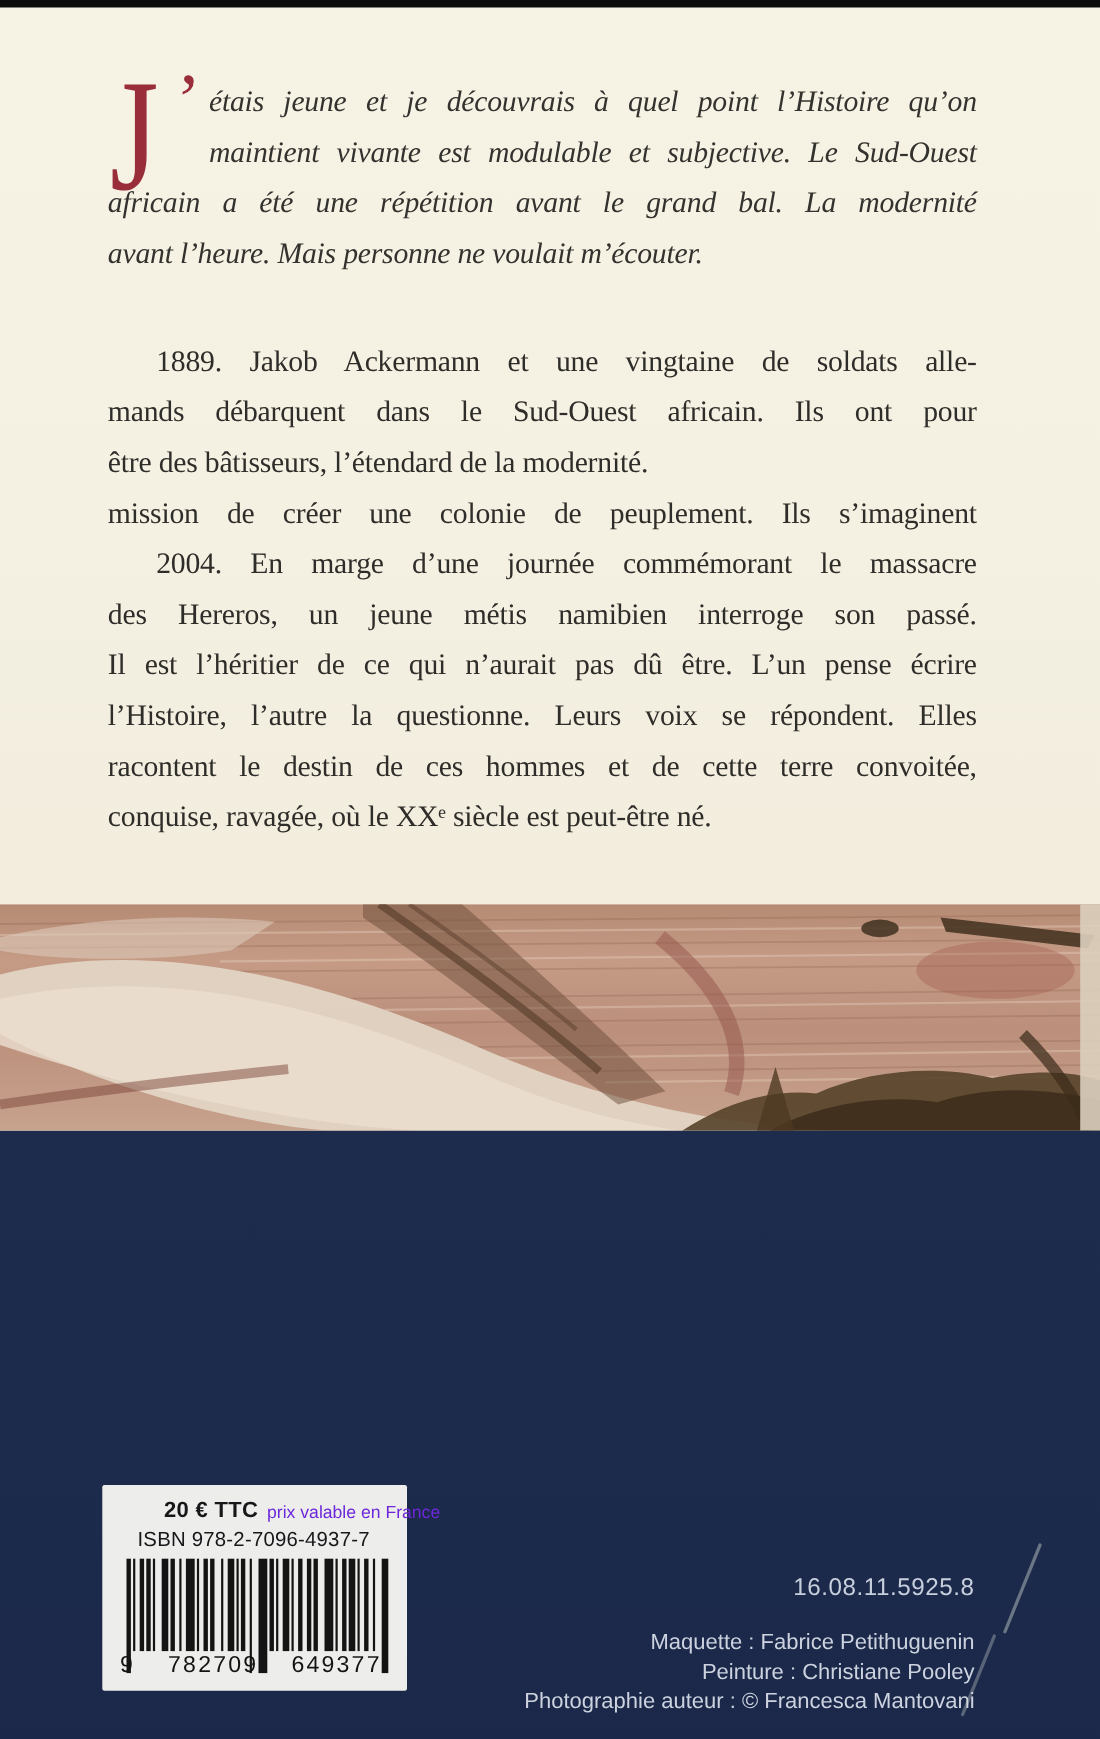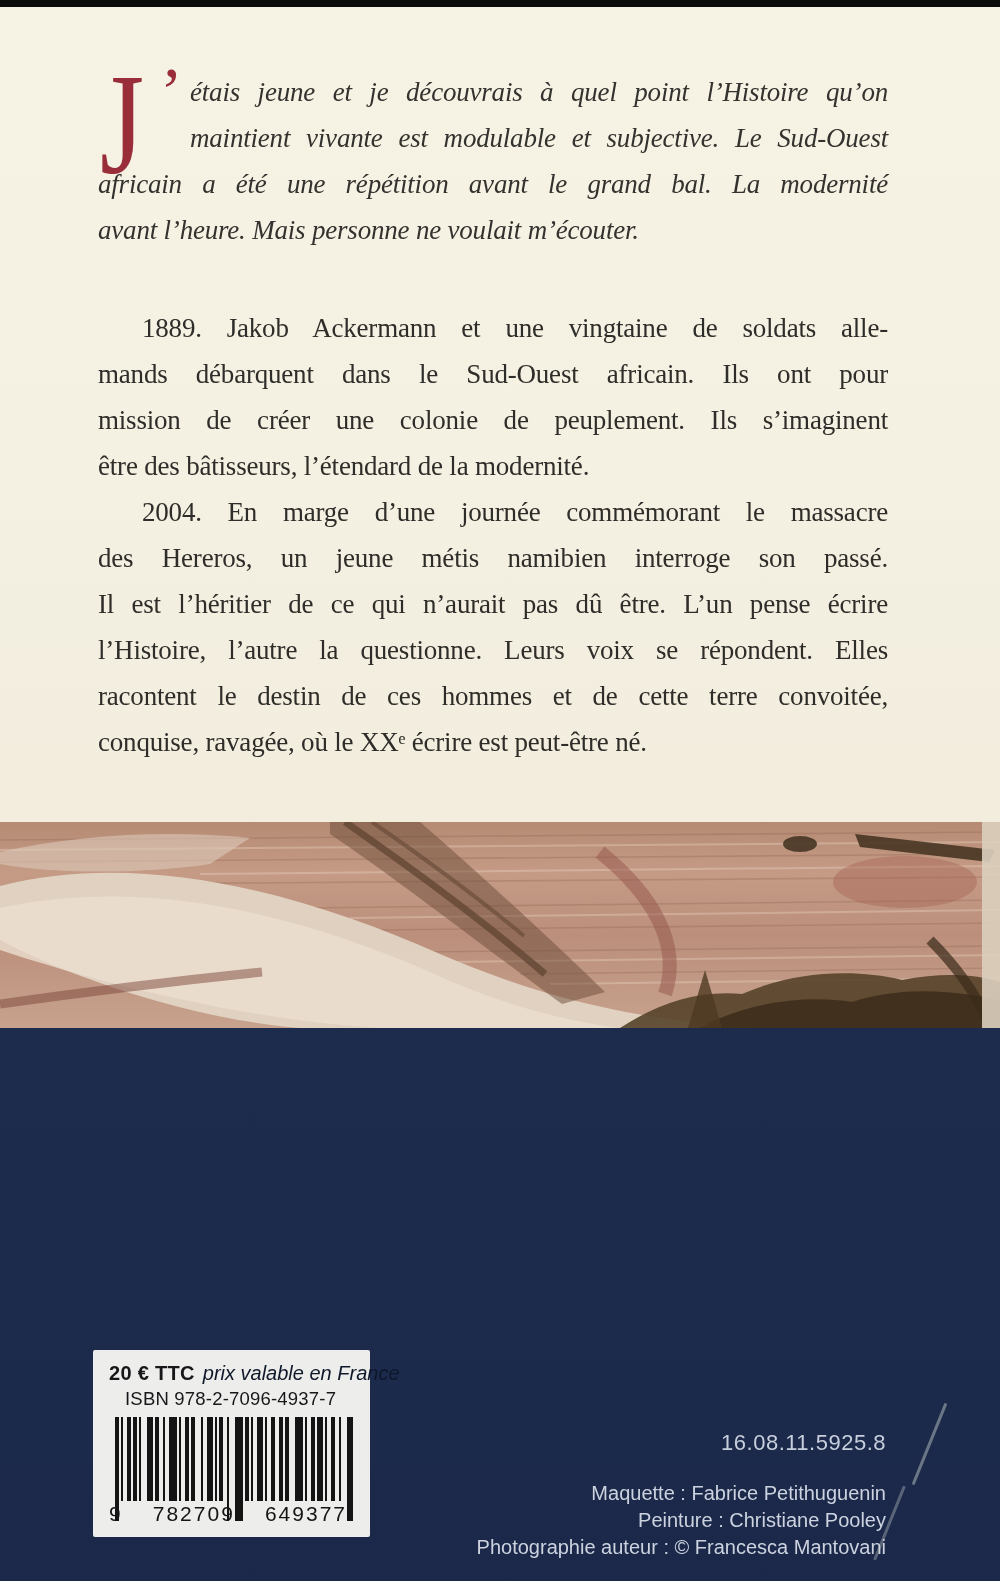--- a/index.html
+++ b/index.html
@@ -35,23 +35,23 @@
         background:linear-gradient(180deg,#1d2b4d 0%,#1c2a4c 55%,#1b284a 100%);color:#e8ebf2;}
   .author-note{margin:26px 112px 0 98px;font-size:27px;line-height:45px;
                text-align:justify;text-indent:30px;color:#e6eaf1;}
   .author-note i{font-style:italic;}
 
   
   .price-box{position:absolute;left:93px;top:322px;width:277px;height:187px;
              background:#edeeeb;border-radius:2px;box-sizing:border-box;
              padding:12px 12px 0 16px;color:#17171a;
              font-family:"Liberation Sans", sans-serif;}
-  .price-row{display:flex;align-items:flex-end;gap:8px;white-space:nowrap;}
+  .price-row{display:flex;align-items:flex-end;gap:8px;white-space:nowrap;margin-left:40px;}
   .price-main{font-weight:bold;font-size:20px;letter-spacing:.3px;}
-  .price-note{font-size:20px;color:#0f172a;font-style:italic;}
+  .price-note{font-size:16px;color:#6d28d9;}
   .isbn-row{font-size:18.5px;margin-top:3px;letter-spacing:.2px;white-space:nowrap;margin-left:16px;}
   .bars{margin-top:7px;margin-left:6px;width:240px;height:104px;display:flex;align-items:flex-start;}
   .bar{background:#141414;height:84px;flex:0 0 auto;}
   .bar.tall{height:104px;}
   .digits{width:238px;margin-left:0px;margin-top:-19px;display:flex;justify-content:space-between;
           font-size:21px;color:#141414;letter-spacing:2px;position:relative;}
 
   
   .print-code{position:absolute;right:114px;top:402px;font-family:"Liberation Sans", sans-serif;
               font-size:22px;color:#c7cfdc;letter-spacing:.5px;}
@@ -80,30 +80,30 @@
         <div class="line">étais jeune et je découvrais à quel point l’Histoire qu’on</div>
         <div class="line">maintient vivante est modulable et subjective. Le Sud-Ouest</div>
         <div class="line">africain a été une répétition avant le grand bal. La modernité</div>
         <div class="line last">avant l’heure. Mais personne ne voulait m’écouter.</div>
       </div>
 
       <div class="paragraphs">
         <div>
           <div class="line indent">1889. Jakob Ackermann et une vingtaine de soldats alle-</div>
           <div class="line">mands débarquent dans le Sud-Ouest africain. Ils ont pour</div>
+          <div class="line last">être des bâtisseurs, l’étendard de la modernité.</div>
           <div class="line">mission de créer une colonie de peuplement. Ils s’imaginent</div>
-          <div class="line last">être des bâtisseurs, l’étendard de la modernité.</div>
         </div>
         <div>
           <div class="line indent">2004. En marge d’une journée commémorant le massacre</div>
           <div class="line">des Hereros, un jeune métis namibien interroge son passé.</div>
           <div class="line">Il est l’héritier de ce qui n’aurait pas dû être. L’un pense écrire</div>
           <div class="line">l’Histoire, l’autre la questionne. Leurs voix se répondent. Elles</div>
           <div class="line">racontent le destin de ces hommes et de cette terre convoitée,</div>
-          <div class="line last">conquise, ravagée, où le XXᵉ écrire est peut-être né.</div>
+          <div class="line last">conquise, ravagée, où le XXᵉ siècle est peut-être né.</div>
         </div>
       </div>
     </div>
   </div>
 
   <div class="painting">
     <svg viewBox="0 0 1000 206" preserveAspectRatio="none">
       <defs>
         <linearGradient id="pgBase" x1="0" y1="0" x2="0" y2="1">
           <stop offset="0" stop-color="#b68b74"></stop>

